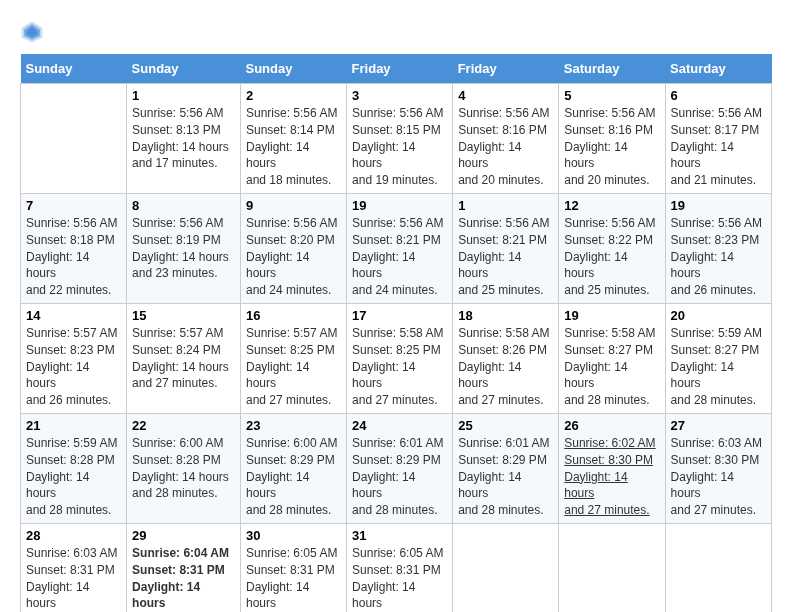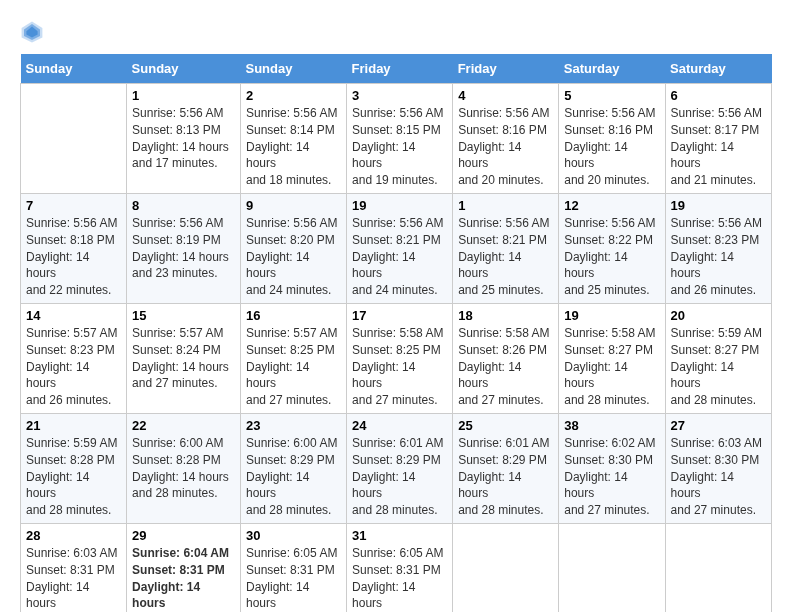--- a/index.html
+++ b/index.html
@@ -288,22 +288,22 @@
 and 28 minutes.</div>
         </td>
         <td>
           <span class="day-number">25</span>
           <div class="day-info" style="white-space: pre-line;">Sunrise: 6:01 AM
 Sunset: 8:29 PM
 Daylight: 14 hours
 and 28 minutes.</div>
         </td>
         <td>
-          <span class="day-number">38</span>
-          <div class="day-info" style="white-space: pre-line;">Sunrise: 6:02 AM
+          <span class="day-number">26</span>
+          <div class="day-info" style="white-space: pre-line; text-decoration: underline;">Sunrise: 6:02 AM
 Sunset: 8:30 PM
 Daylight: 14 hours
 and 27 minutes.</div>
         </td>
         <td>
           <span class="day-number">27</span>
           <div class="day-info" style="white-space: pre-line;">Sunrise: 6:03 AM
 Sunset: 8:30 PM
 Daylight: 14 hours
 and 27 minutes.</div>

